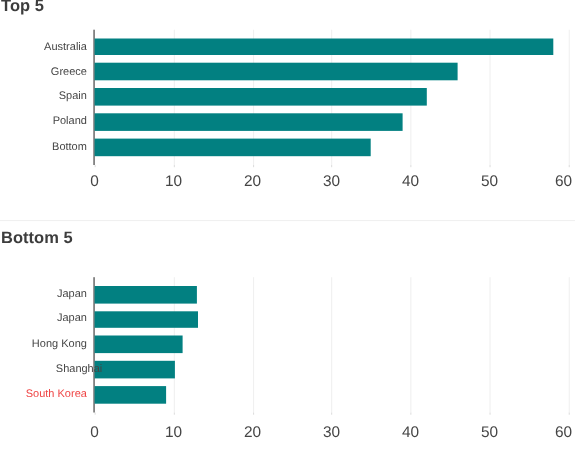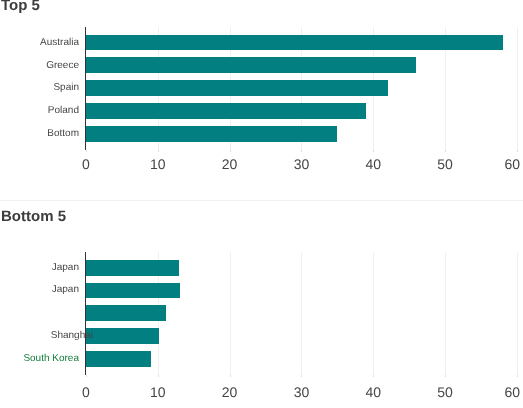--- a/index.html
+++ b/index.html
@@ -152,22 +152,23 @@
       <div class="tick" style="left: 445.1px; top: 374.8px; height: 2.4px;"></div>
       <div class="tick" style="left: 516.92px; top: 374.8px; height: 2.4px;"></div>
       <div class="axis-line" style="left: 84.8px; top: 252px; height: 122.8px; background: rgb(51, 51, 51);"></div>
       <div class="bar" style="left: 86px; top: 259.9px; height: 15.8px; width: 93.366px; background: rgb(2, 128, 129);"></div>
       <div class="bar" style="left: 86px; top: 282.62px; height: 15.8px; width: 94.0842px; background: rgb(2, 128, 129);"></div>
       <div class="bar" style="left: 86px; top: 305.34px; height: 15.8px; width: 79.7202px; background: rgb(2, 128, 129);"></div>
       <div class="bar" style="left: 86px; top: 328.06px; height: 15.8px; width: 72.5382px; background: rgb(2, 128, 129);"></div>
       <div class="bar" style="left: 86px; top: 350.78px; height: 15.8px; width: 65.3562px; background: rgb(2, 128, 129);"></div>
       <div class="cat-label" style="right: 444px; top: 259.7px; color: rgb(69, 69, 69);">Japan</div>
       <div class="cat-label" style="right: 444px; top: 282.42px; color: rgb(69, 69, 69); margin-left: 13px;">Japan</div>
+      <div class="cat-label" style="right: 444px; top: 305.14px; color: rgb(69, 69, 69);">Hong Kong</div>
       <div class="cat-label" style="right: 430px; top: 327.86px; color: rgb(69, 69, 69);">Shanghai</div>
-      <div class="cat-label" style="right: 444px; top: 350.58px; color: #15803d;">South Korea</div>
+      <div class="cat-label" style="right: 444px; top: 350.58px; color: #ef4444;">South Korea</div>
       <div class="tick-label" style="left: 46px; top: 385px; color: rgb(69, 69, 69);">0</div>
       <div class="tick-label" style="left: 117.82px; top: 385px; color: rgb(69, 69, 69);">10</div>
       <div class="tick-label" style="left: 189.64px; top: 385px; color: rgb(69, 69, 69);">20</div>
       <div class="tick-label" style="left: 261.46px; top: 385px; color: rgb(69, 69, 69);">30</div>
       <div class="tick-label" style="left: 333.28px; top: 385px; color: rgb(69, 69, 69);">40</div>
       <div class="tick-label" style="left: 405.1px; top: 385px; color: rgb(69, 69, 69);">50</div>
       <div class="tick-label" style="left: 472.3px; top: 385px; color: rgb(69, 69, 69);">60</div>
     </div>
   </div>
 

